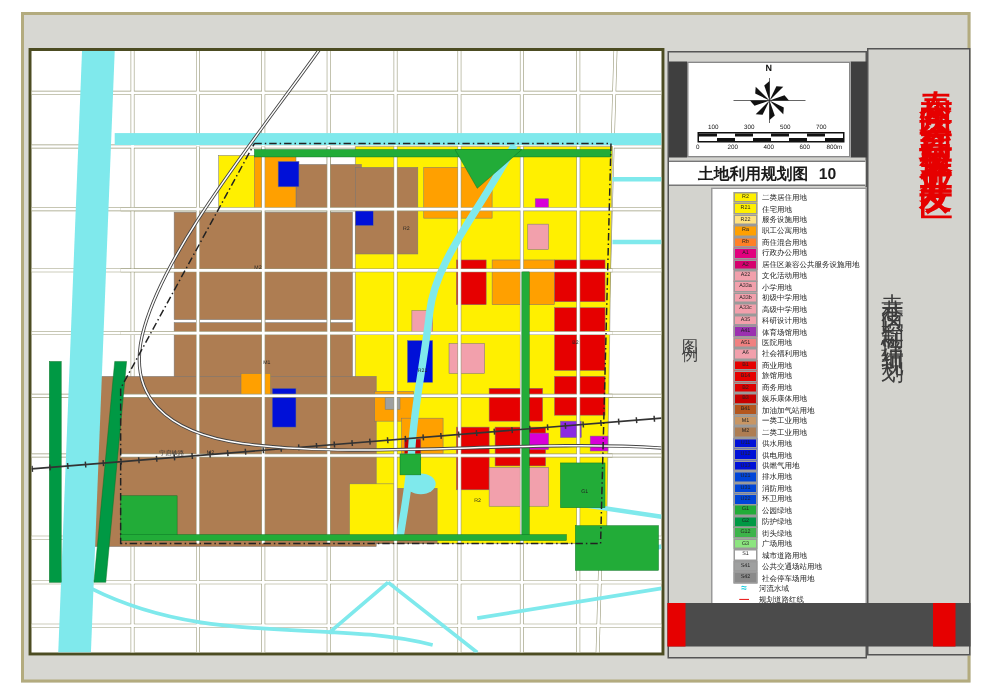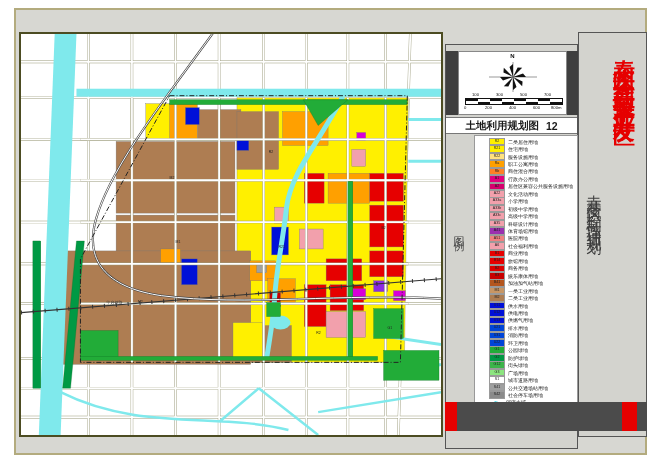--- a/index.html
+++ b/index.html
@@ -5,21 +5,21 @@
   html,body{margin:0;padding:0;}
   .page{position:relative;width:661px;height:463px;background:#fff;overflow:hidden;
         font-family:"Liberation Sans",sans-serif;}
   .mat{position:absolute;left:14px;top:8px;width:633px;height:447px;box-sizing:border-box;
        background:#d7d7d2;border:2px solid #b3ab7e;}
   
   .map-frame{position:absolute;left:3px;top:22px;width:424px;height:405px;box-sizing:border-box;
              background:#fff;border:2px solid #4c4c22;}
   .map-frame svg{display:block;width:100%;height:100%;}
   
-  .legend-panel{position:absolute;left:429px;top:34px;width:133px;height:405px;box-sizing:border-box;
+  .legend-panel{position:absolute;left:429px;top:24px;width:133px;height:405px;box-sizing:border-box;
                 background:#d3d3ce;border:1px solid #555;}
   .compass-box{position:absolute;left:12px;top:6px;width:109px;height:64px;background:#fff;border:1px solid #888;box-sizing:border-box;}
   .dark-bar-l{position:absolute;left:0;top:6px;width:12px;height:64px;background:#3f3f3f;}
   .dark-bar-r{position:absolute;left:121px;top:6px;width:11px;height:64px;background:#3f3f3f;}
   .map-title-bar{position:absolute;left:0;top:72px;width:131px;height:17px;background:#fff;border-top:1px solid #777;border-bottom:1px solid #777;
                  display:flex;align-items:center;justify-content:center;gap:7px;font-size:10.5px;font-weight:bold;color:#1a1a1a;box-sizing:border-box;}
   .legend-box{position:absolute;left:28px;top:90px;width:104px;height:282px;background:#fff;border:1px solid #999;box-sizing:border-box;
               display:flex;flex-direction:column;justify-content:space-between;padding:2px 1px 2px 14px;}
   .lrow{display:flex;align-items:center;gap:3px;height:7.2px;}
   .sw{flex:none;width:14px;height:5.6px;border:0.5px solid #9a9a9a;font-size:3.6px;line-height:5.4px;text-align:center;color:#222;overflow:hidden;}
@@ -204,21 +204,21 @@
             <span style="left:21px">200</span>
             <span style="left:45px">400</span>
             <span style="left:69px">600</span>
             <span style="left:87px">800m</span>
           </div>
         </div>
       </div>
 
       <div class="map-title-bar">
         <span>土地利用规划图</span>
-        <span>12</span>
+        <span>10</span>
       </div>
 
       <div class="legend-label-v">图例</div>
 
       <div class="legend-box">
         <div class="lrow">
             <span class="sw" style="background: rgb(255, 240, 0);">R2</span>
             <span class="ll">二类居住用地</span>
           </div>
         <div class="lrow">

